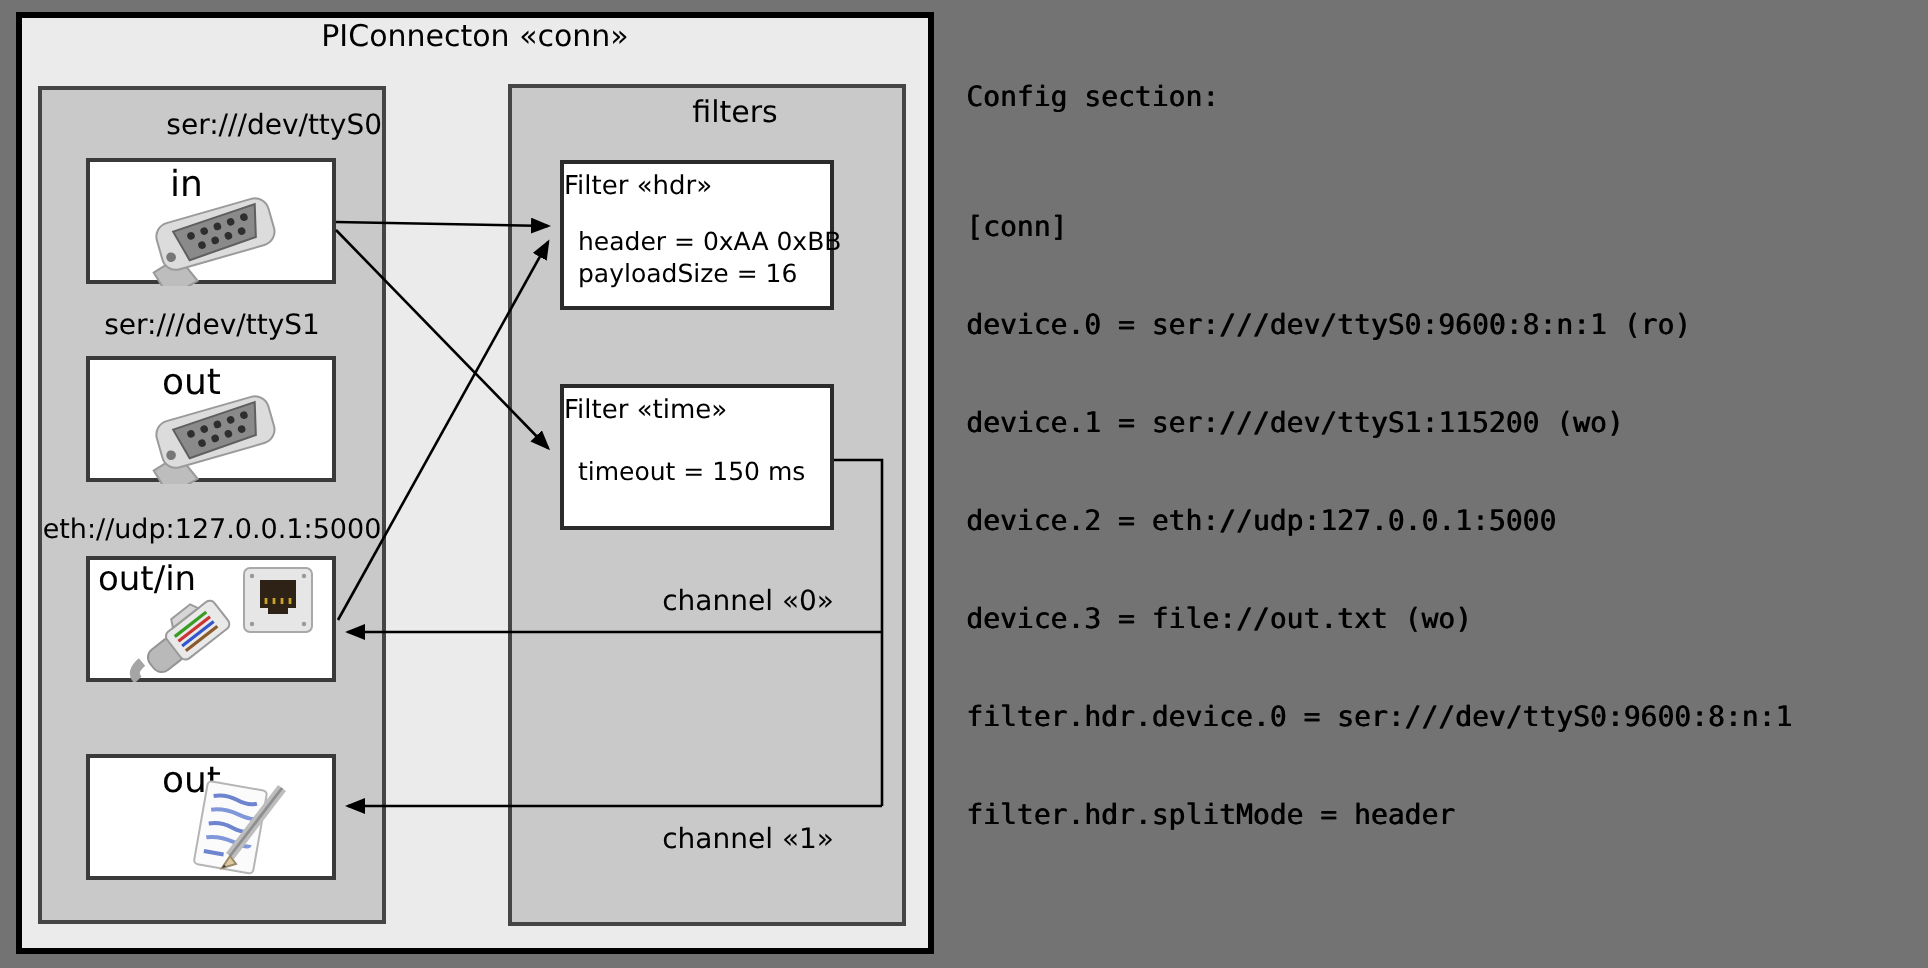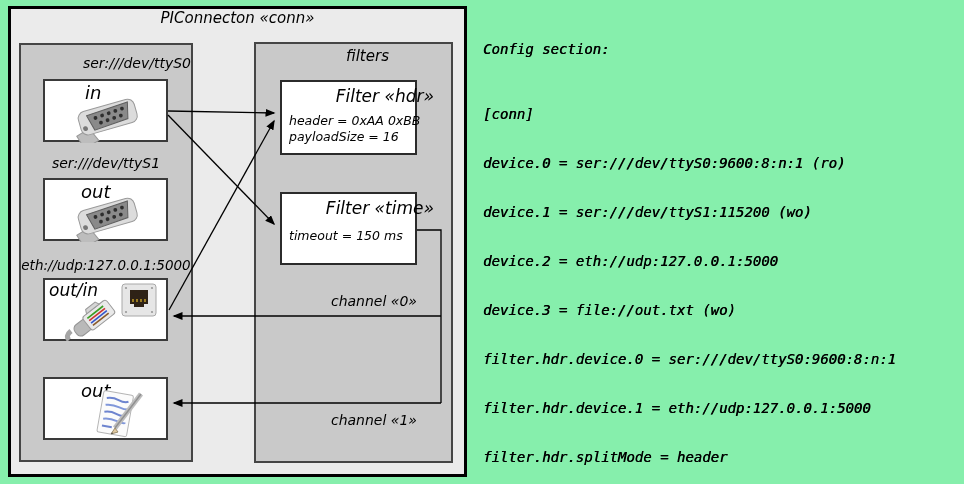--- a/index.html
+++ b/index.html
@@ -1,33 +1,33 @@
 <!DOCTYPE html>
 <html><head>
 <meta charset="utf-8">
 <style>
   html,body{margin:0;padding:0;background:#fff;}
-  .stage{position:relative;width:964px;height:484px;background:#86efac;
-         font-family:"DejaVu Sans",sans-serif;color:#000;overflow:hidden;font-style:italic;}
+  .stage{position:relative;width:964px;height:484px;background:#737373;
+         font-family:"DejaVu Sans",sans-serif;color:#000;overflow:hidden;}
   .abs{position:absolute;}
   .outer-box{left:8px;top:6px;width:459px;height:471px;border:3px solid #000;
              background:#ebebeb;box-sizing:border-box;}
   .outer-title{left:8px;top:9px;width:459px;text-align:center;font-size:15px;}
   .container{background:#c9c9c9;border:2px solid #454545;box-sizing:border-box;}
   .devices-container{left:19px;top:43px;width:174px;height:419px;}
   .filters-container{left:254px;top:42px;width:199px;height:421px;}
   .filters-title{left:254px;top:47px;width:227px;text-align:center;font-size:15px;}
   .dev-label{left:21px;width:170px;text-align:center;font-size:14px;white-space:nowrap;}
   .dev-label.small{font-size:13.5px;}
   .dev-box{left:43px;width:125px;height:63px;background:#fff;border:2px solid #3a3a3a;
            box-sizing:border-box;}
   .port{font-size:18px;line-height:20px;}
   .filter-box{left:280px;width:137px;background:#fff;border:2px solid #2b2b2b;
               box-sizing:border-box;}
-  .filter-title{left:0;top:4px;width:100%;text-align:right;font-size:17px;margin-left:19px;}
+  .filter-title{left:0;top:4px;width:100%;text-align:left;font-size:13px;}
   .filter-attr{left:7px;font-size:12.5px;white-space:nowrap;}
   .channel-label{left:280px;width:137px;text-align:right;font-size:14px;}
   .overlay{left:0;top:0;width:964px;height:484px;pointer-events:none;}
   .config{left:483px;top:8px;width:478px;
           font-family:"DejaVu Sans Mono","Liberation Mono",monospace;
           font-size:14px;line-height:16.35px;white-space:pre;
           text-shadow:0.4px 0 0 #000;}
   .config-heading{margin-bottom:16px;}
 </style>
 </head>
@@ -164,21 +164,20 @@
   </svg>
 
   <div class="abs config">
     <div class="config-heading">Config section:</div>
     <div>[conn]</div>
     <div>device.0 = ser:///dev/ttyS0:9600:8:n:1 (ro)</div>
     <div>device.1 = ser:///dev/ttyS1:115200 (wo)</div>
     <div>device.2 = eth://udp:127.0.0.1:5000</div>
     <div>device.3 = file://out.txt (wo)</div>
     <div>filter.hdr.device.0 = ser:///dev/ttyS0:9600:8:n:1</div>
-    <div>filter.hdr.device.1 = eth://udp:127.0.0.1:5000</div>
     <div>filter.hdr.splitMode = header</div>
     
     
     
     
     
     
     
     
     

